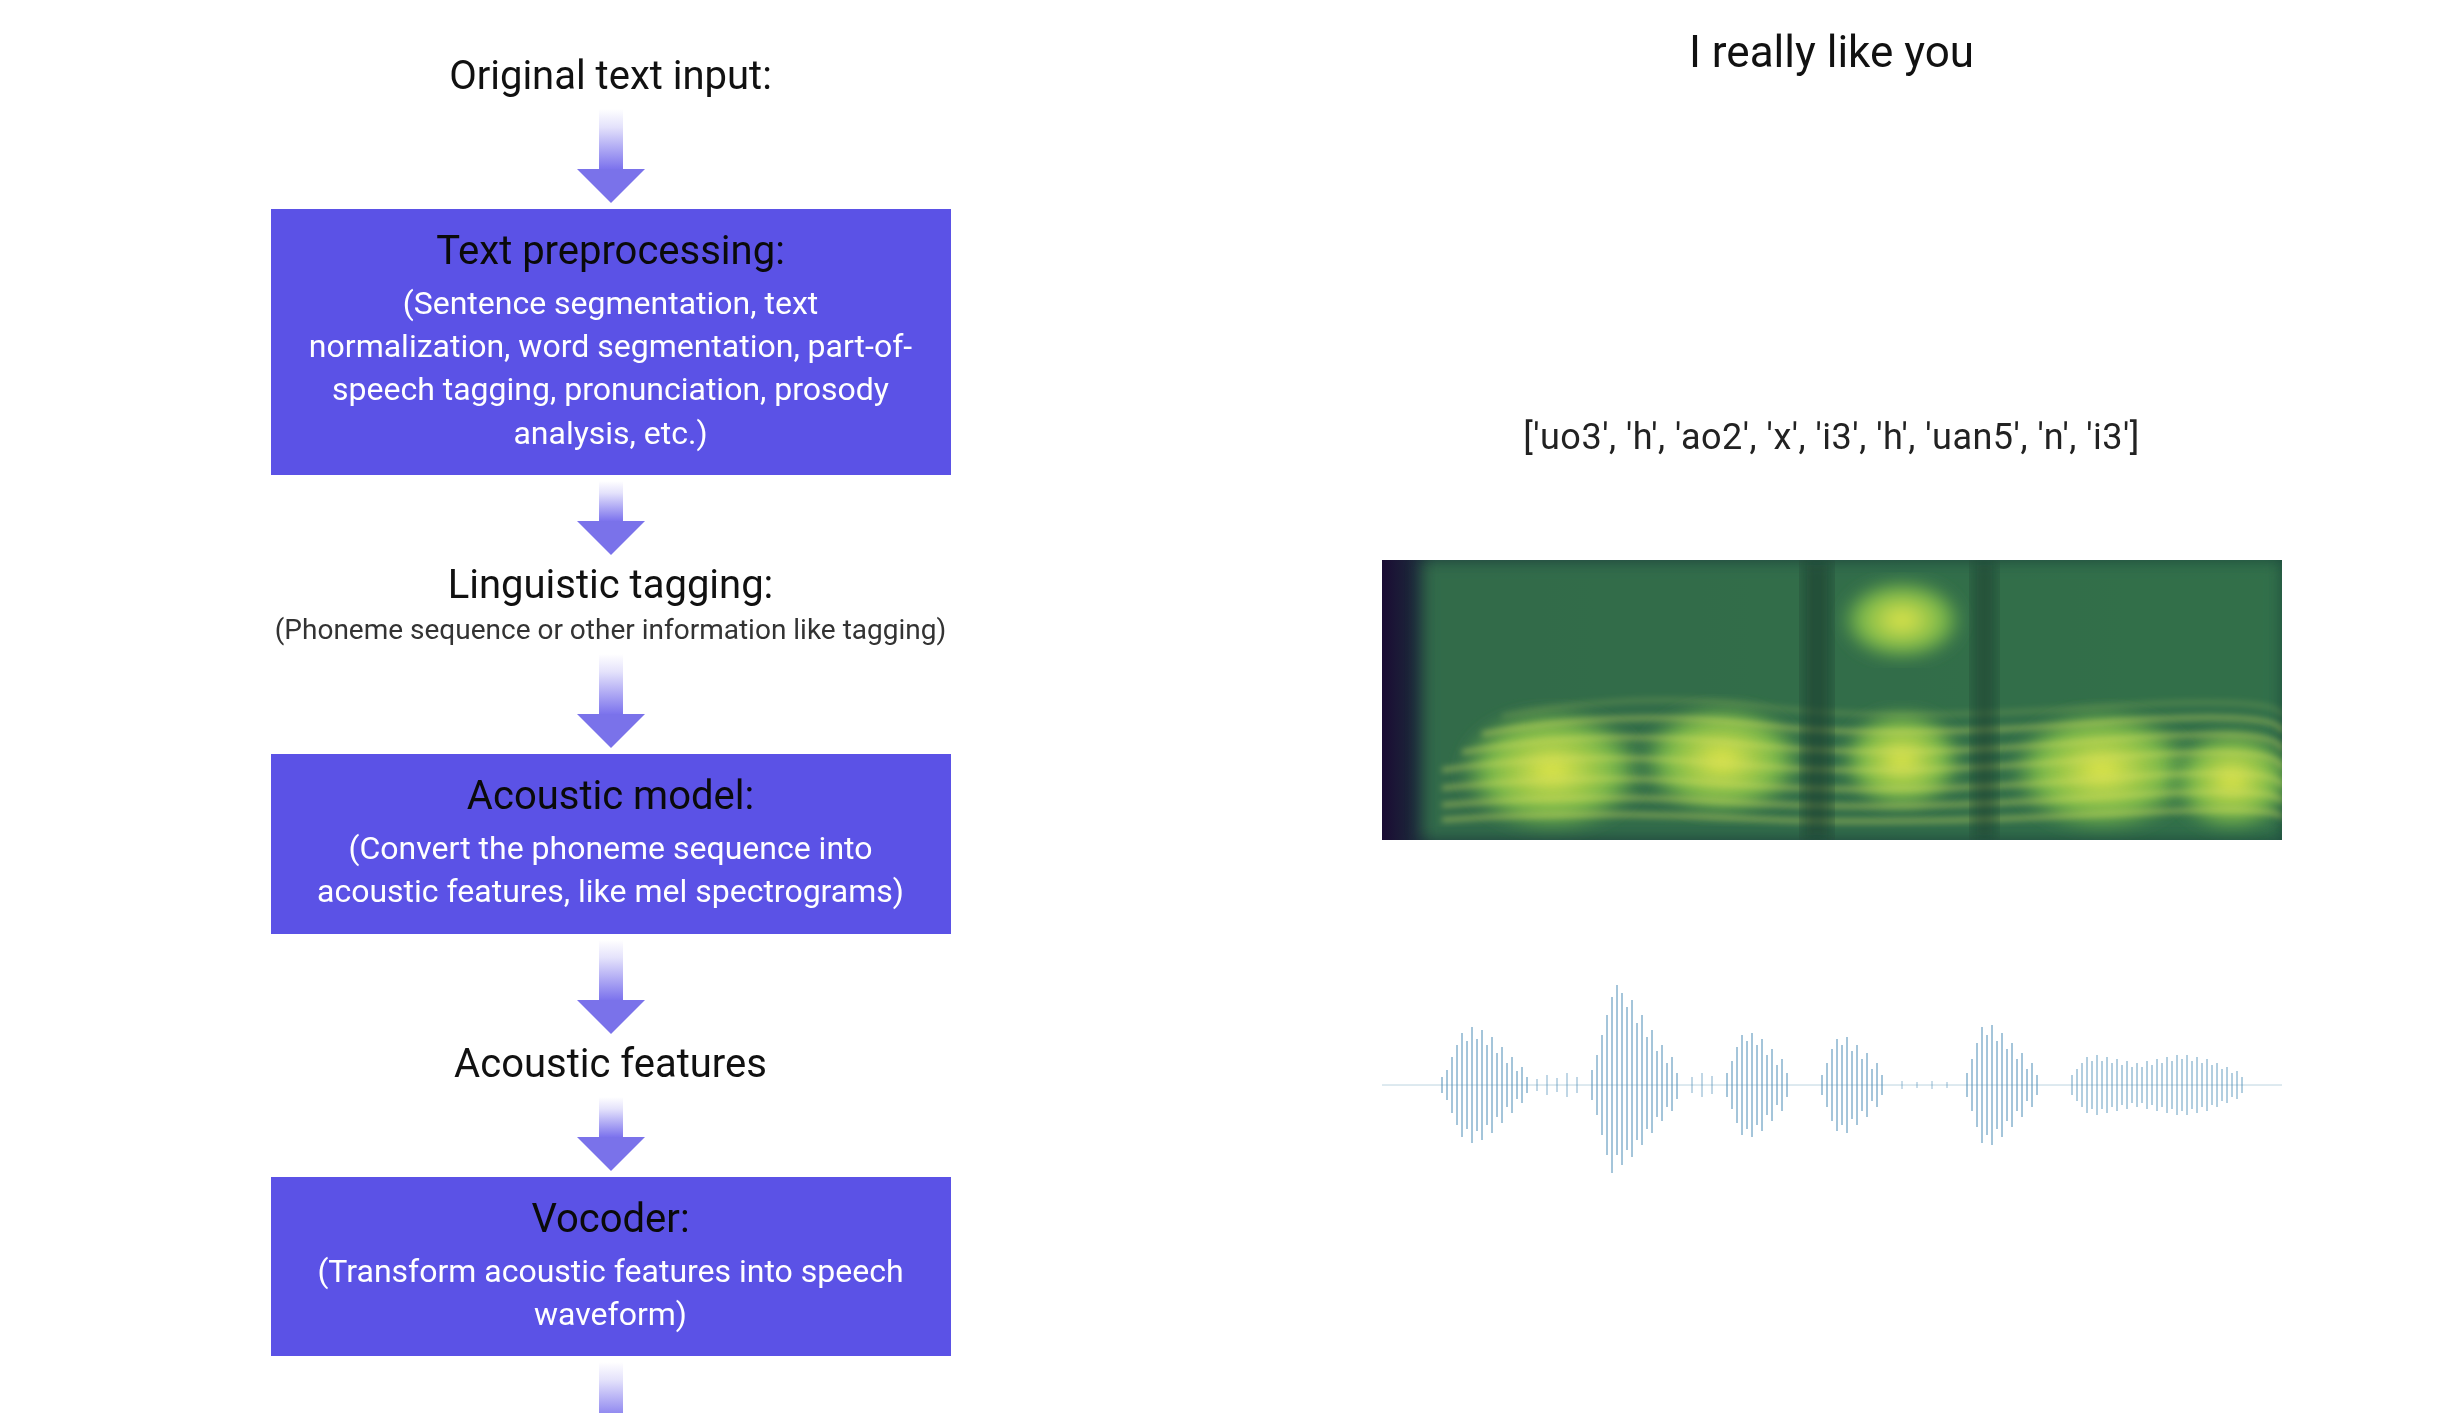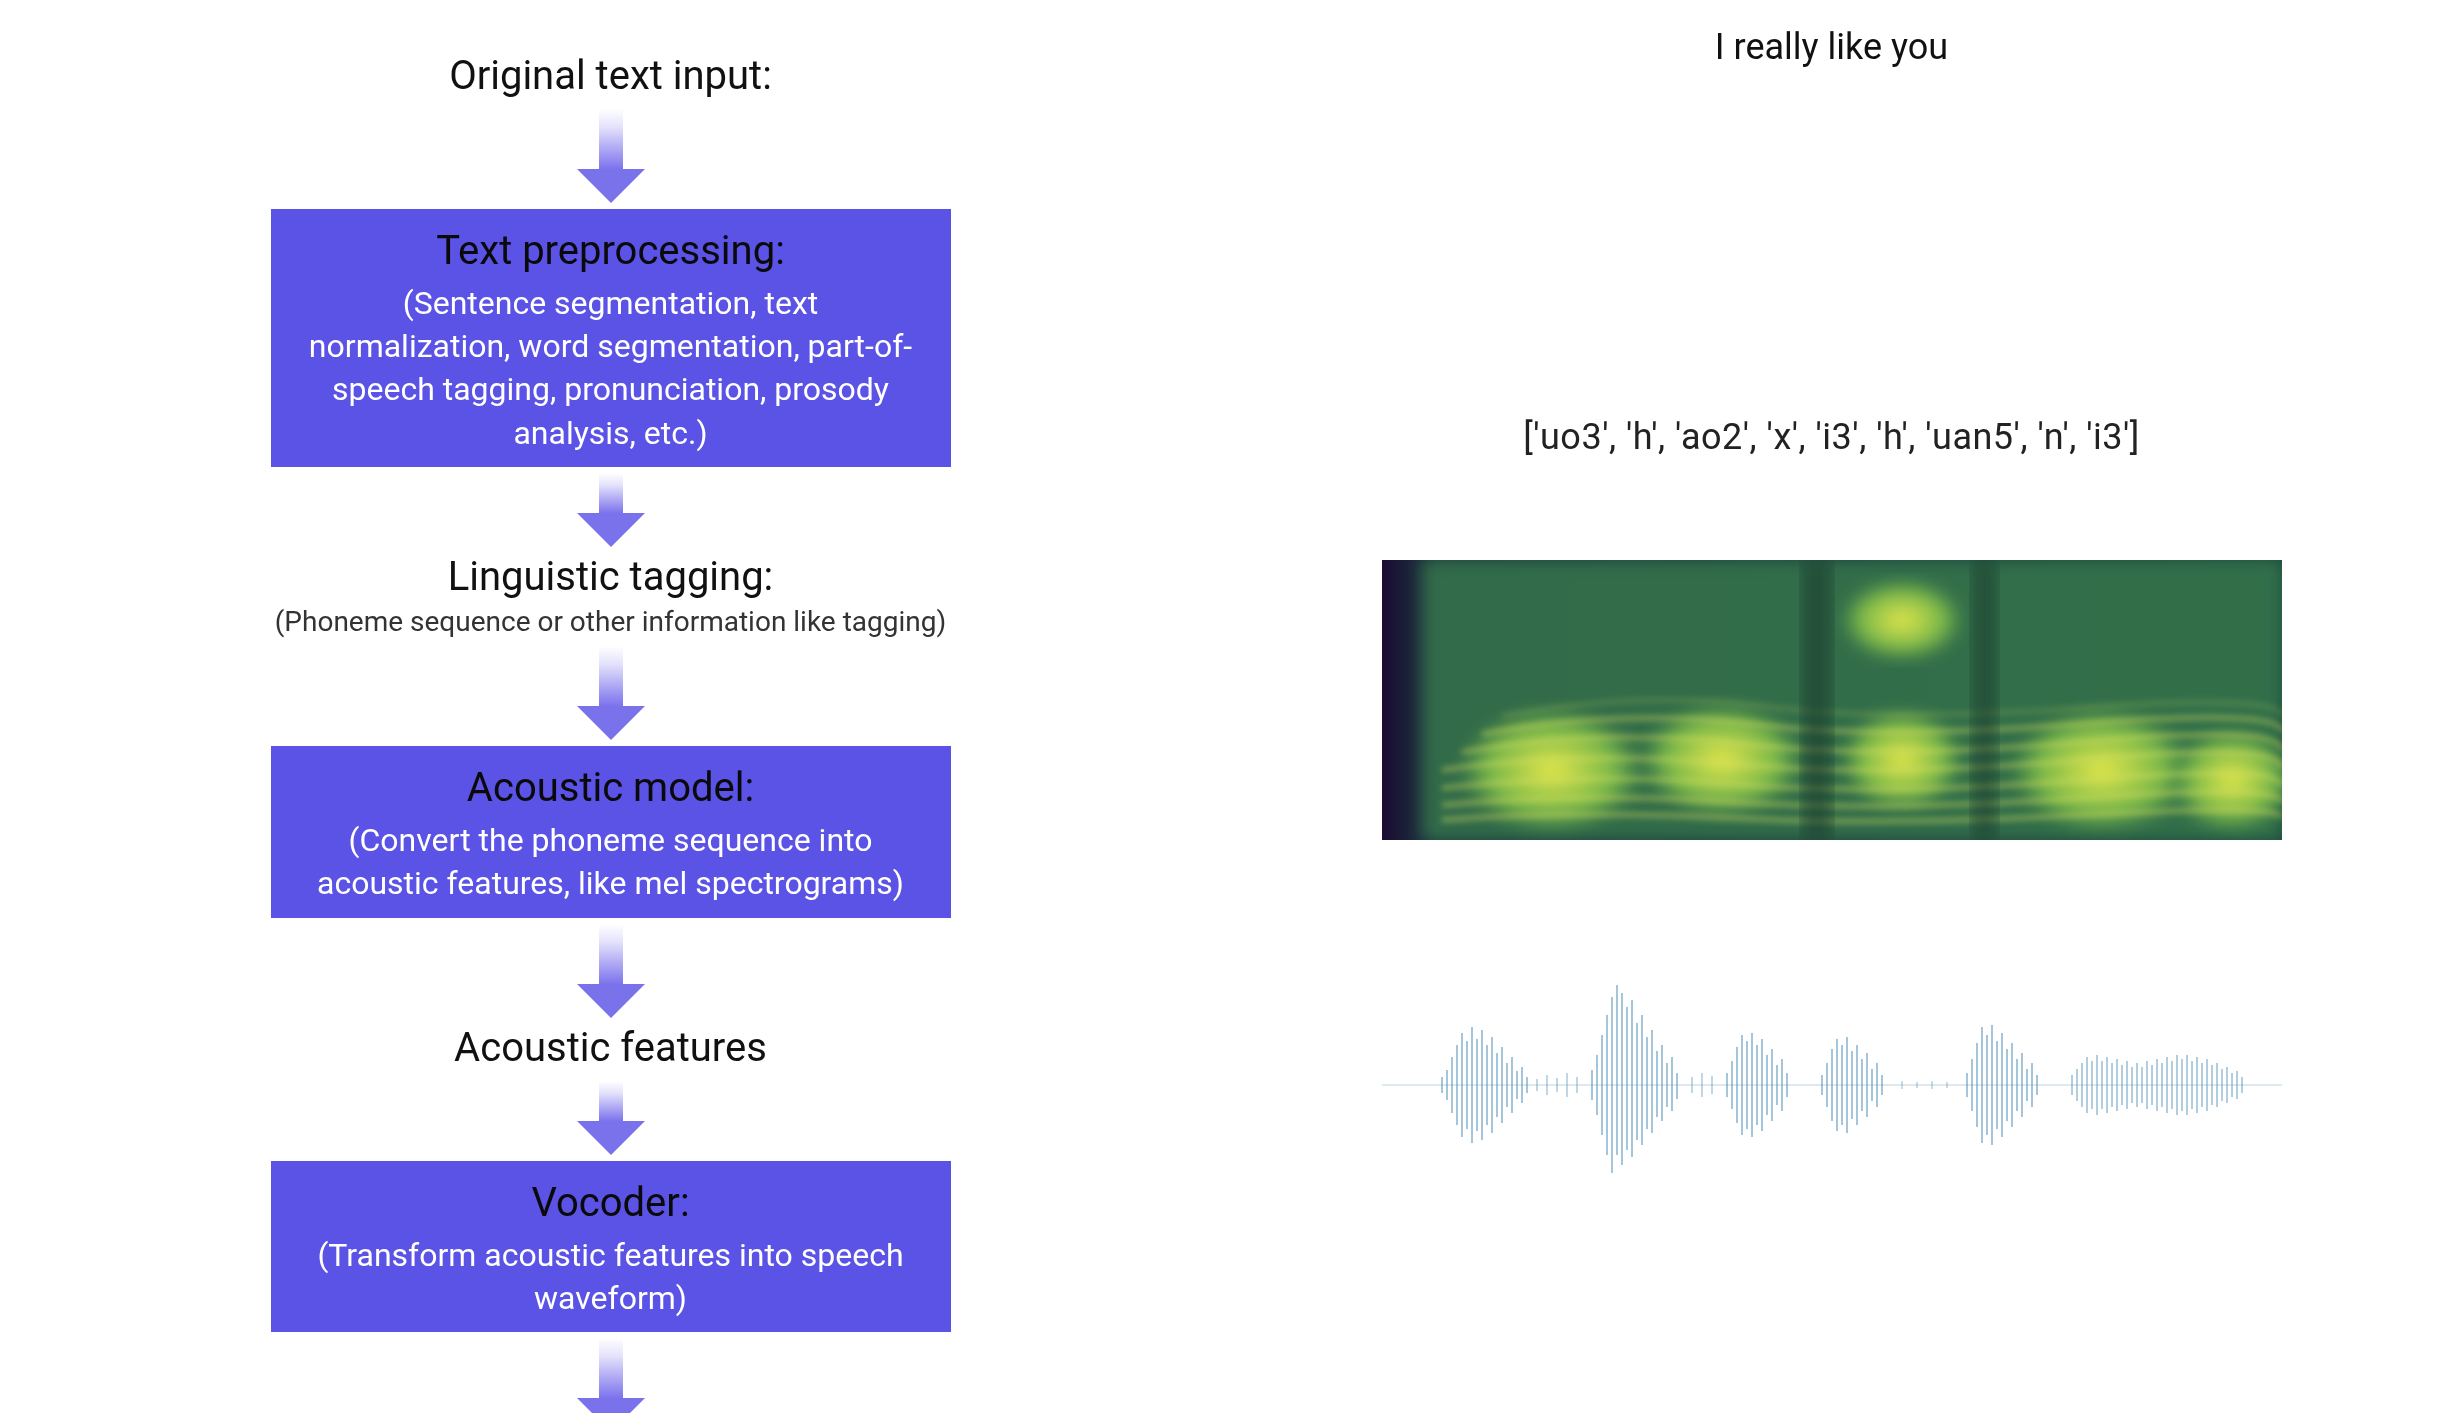--- a/index.html
+++ b/index.html
@@ -43,21 +43,21 @@
   .plain-sub {
     font-size: 28px;
     font-weight: 400;
     color: #333;
     line-height: 1.3;
   }
   .box {
     background: #5b52e6;
     color: #fff;
     width: 680px;
-    padding: 18px 30px 12px 30px;
+    padding: 18px 30px 20px 30px;
     text-align: center;
   }
   .box-title {
     font-size: 40px;
     font-weight: 400;
     color: #0a0a0a;
     margin-bottom: 8px;
   }
   .box-desc {
     font-size: 32px;
@@ -80,21 +80,21 @@
     width: 0;
     height: 0;
     border-left: 34px solid transparent;
     border-right: 34px solid transparent;
     border-top: 34px solid #7a72ea;
   }
   .arrow-short .shaft { height: 40px; }
 
   
   .right-text-1 {
-    font-size: 36px;
+    font-size: 44px;
     color: #111;
     text-align: left;
     margin-top: 6px;
   }
   .right-phonemes {
     font-size: 36px;
     color: #222;
     letter-spacing: 0.5px;
     position: absolute;
     top: 416px;

